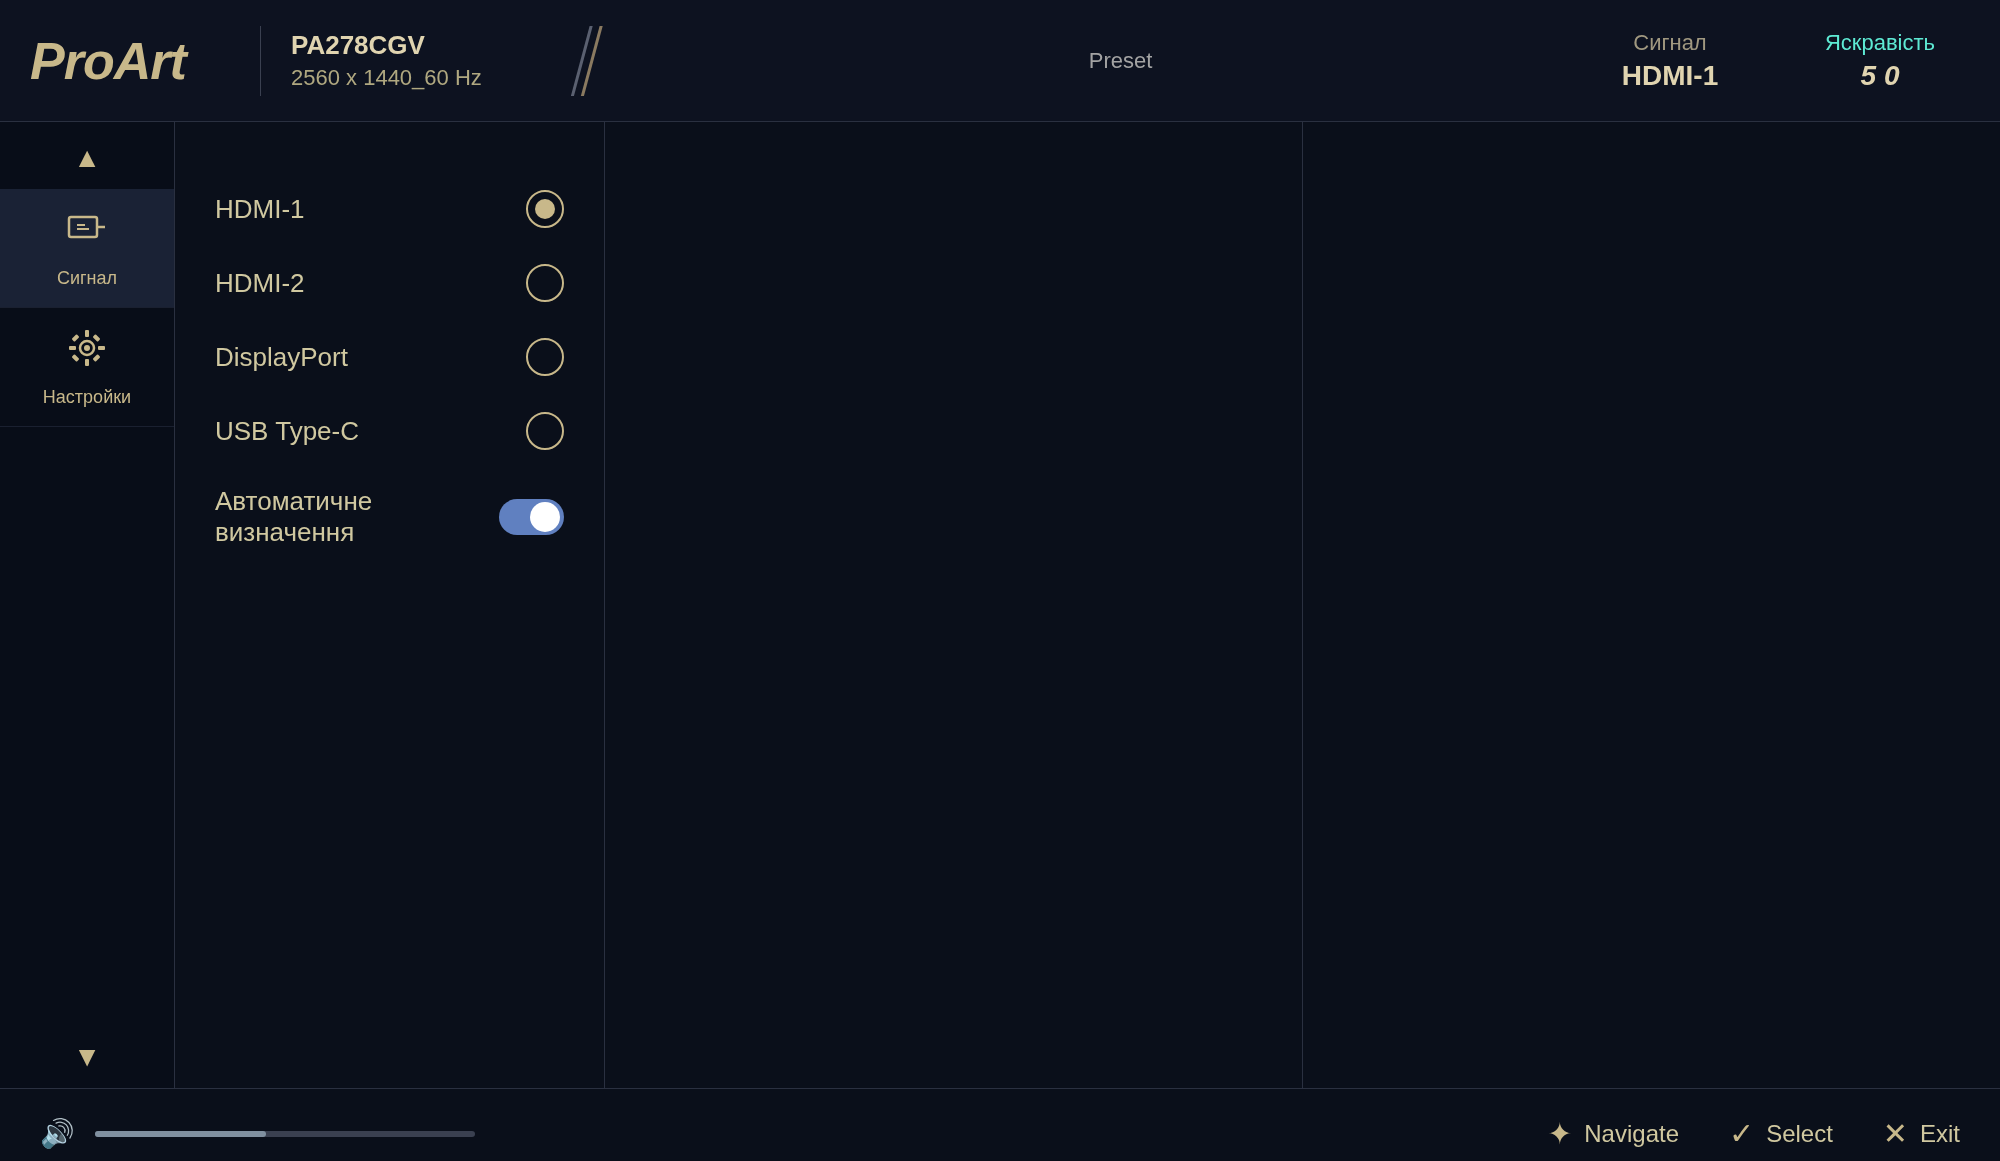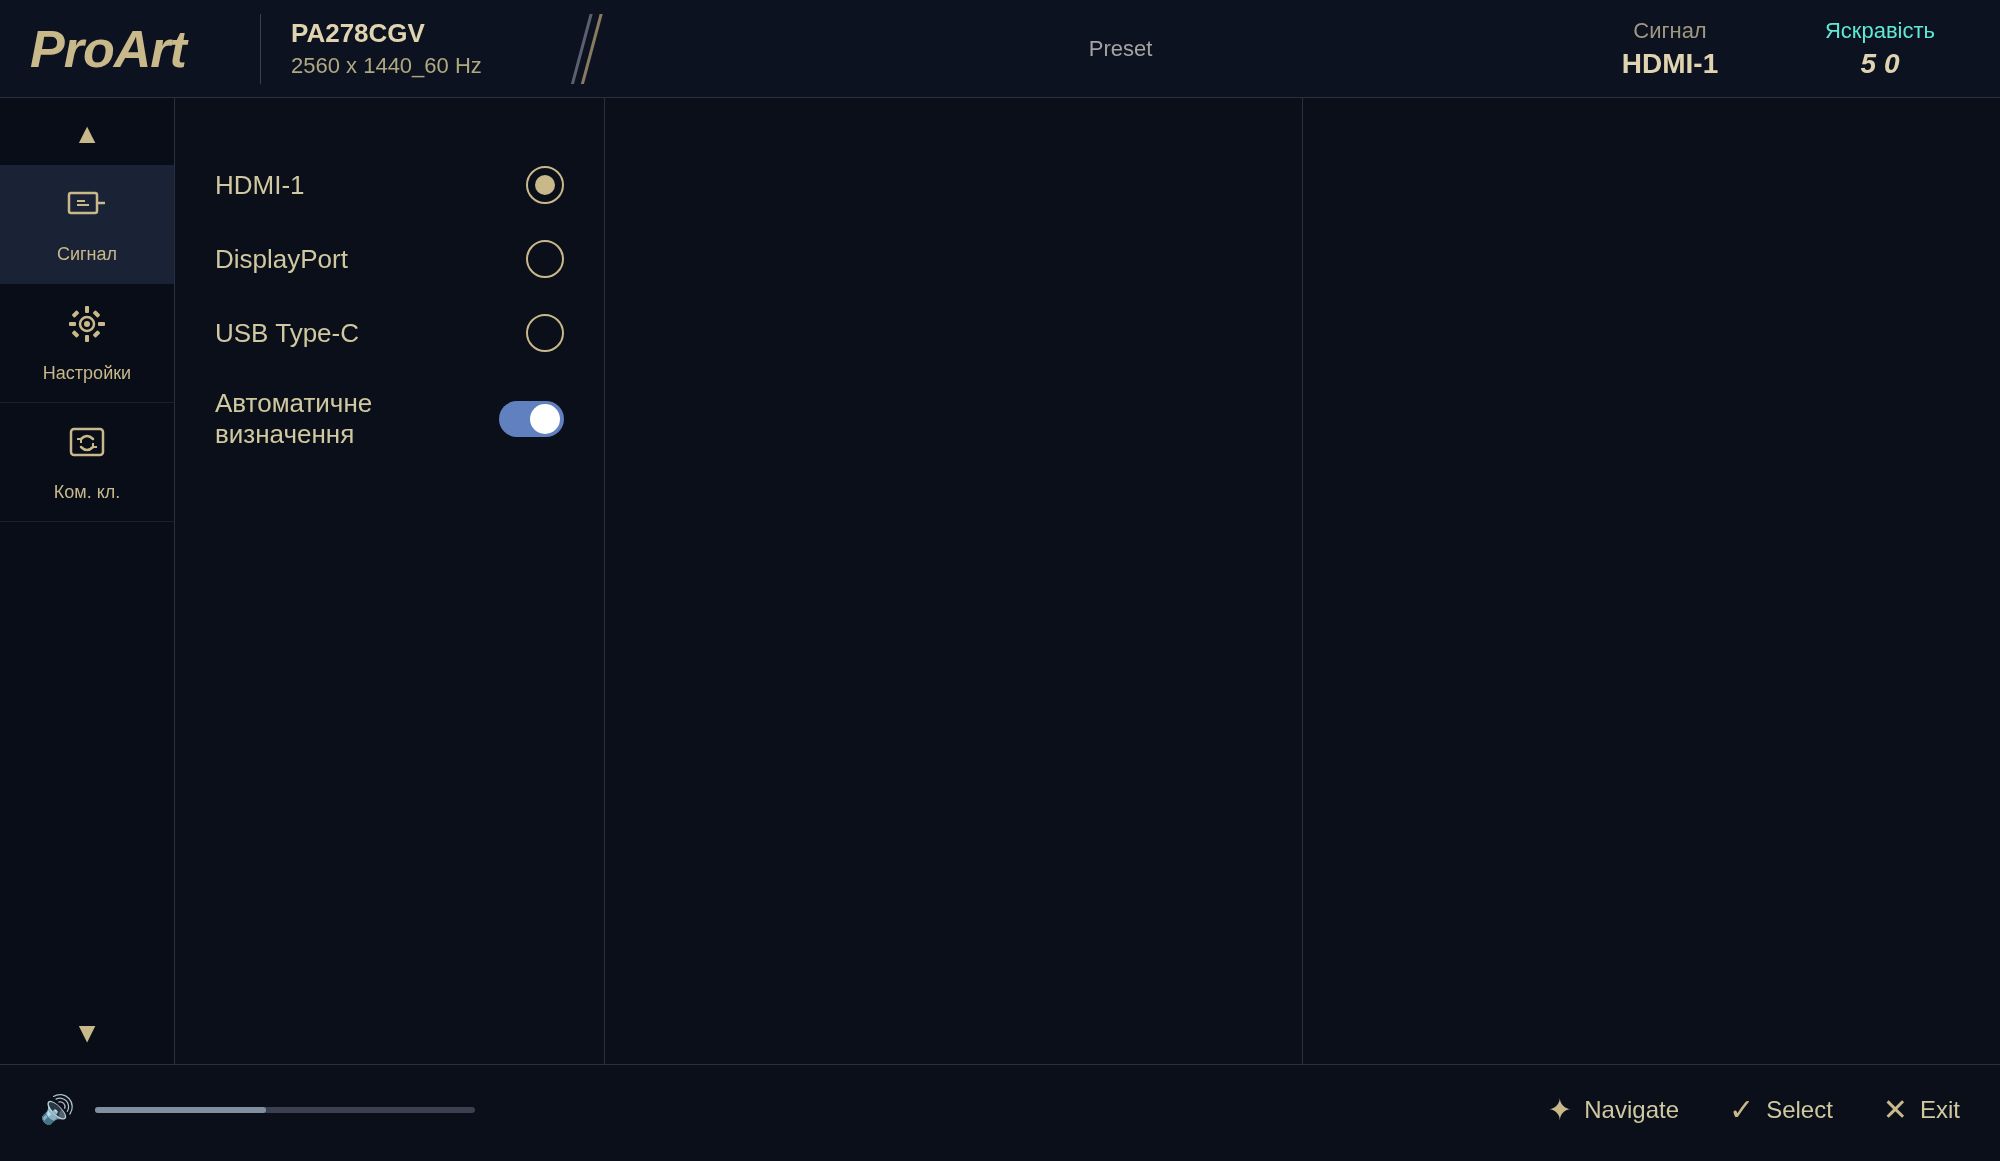--- a/index.html
+++ b/index.html
@@ -11,21 +11,21 @@
       font-family: 'Arial', sans-serif;
       color: #d4c9a8;
       overflow: hidden;
       position: relative;
     }
 
     
     .header {
       display: flex;
       align-items: center;
-      height: 98px;
+      height: 122px;
       background: #0d1220;
       border-bottom: 1px solid #2a3040;
       padding: 8px 30px;
       gap: 0;
     }
 
     .header-logo {
       font-size: 52px;
       font-weight: 900;
       color: #c8b88a;
@@ -403,48 +403,39 @@
           <rect x="33" y="20" width="7" height="4" rx="1" fill="#c8b88a"></rect>
           <rect x="8.5" y="8.5" width="4" height="7" rx="1" fill="#c8b88a" transform="rotate(45 10.5 12)"></rect>
           <rect x="29.5" y="8.5" width="4" height="7" rx="1" fill="#c8b88a" transform="rotate(-45 31.5 12)"></rect>
           <rect x="8.5" y="28.5" width="4" height="7" rx="1" fill="#c8b88a" transform="rotate(-45 10.5 32)"></rect>
           <rect x="29.5" y="28.5" width="4" height="7" rx="1" fill="#c8b88a" transform="rotate(45 31.5 32)"></rect>
         </svg>
       </div>
       <div class="sidebar-item-label">Настройки</div>
     </div>
 
-    <div class="sidebar-item">
-      <div class="sidebar-item-icon">
-        <svg width="44" height="44" viewBox="0 0 44 44" fill="none">
-          <rect x="6" y="8" width="32" height="26" rx="3" stroke="#c8b88a" stroke-width="2.5" fill="none"></rect>
-
-          <path d="M16 18 Q22 12 28 18" stroke="#c8b88a" stroke-width="2.5" fill="none" stroke-linecap="round"></path>
-          <path d="M28 26 Q22 32 16 26" stroke="#c8b88a" stroke-width="2.5" fill="none" stroke-linecap="round"></path>
-          <polyline points="12,18 16,18 16,22" stroke="#c8b88a" stroke-width="2" fill="none"></polyline>
-          <polyline points="32,26 28,26 28,22" stroke="#c8b88a" stroke-width="2" fill="none"></polyline>
-        </svg>
-      </div>
-      <div class="sidebar-item-label">Ком. кл.</div>
-    </div>
 
     <div class="sidebar-arrow-down">▼</div>
   </div>
 
   <div class="content-area">
 
     <div class="content-panel">
 
       <div class="input-option">
         <span class="input-option-label">HDMI-1</span>
         <div class="radio-outer">
           <div class="radio-inner"></div>
         </div>
       </div>
 
+      <div class="input-option">
+        <span class="input-option-label">HDMI-2</span>
+        <div class="radio-outer"></div>
+      </div>
 
       <div class="input-option">
         <span class="input-option-label">DisplayPort</span>
         <div class="radio-outer"></div>
       </div>
 
       <div class="input-option">
         <span class="input-option-label">USB Type-C</span>
         <div class="radio-outer"></div>
       </div>

